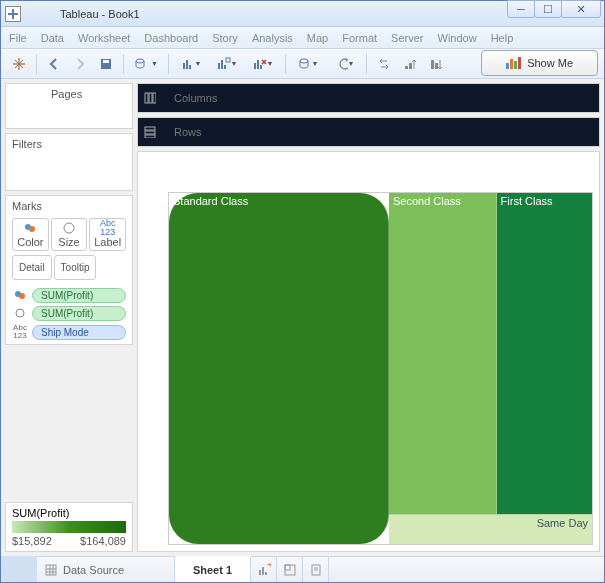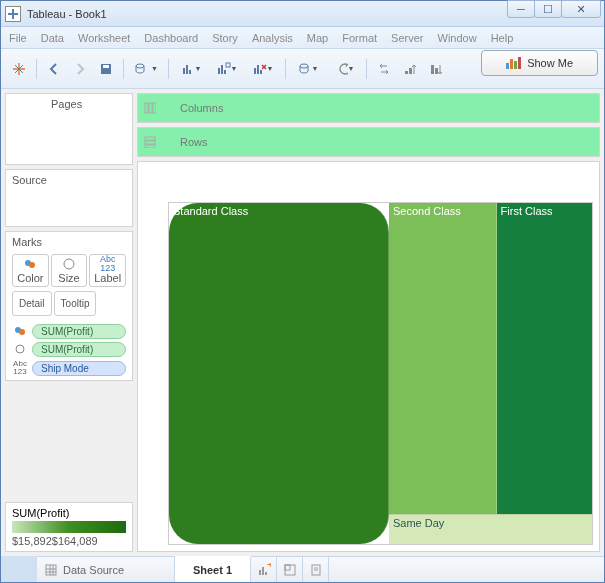--- a/index.html
+++ b/index.html
@@ -7,71 +7,71 @@
   .window { width: 605px; height: 583px; background: linear-gradient(#dce9f7,#cfe0f2); border: 1px solid #5a7fb0; display: flex; flex-direction: column; }
   .titlebar { height: 26px; background: linear-gradient(#e9f1fb,#d5e4f5); display: flex; align-items: center; padding: 0 4px; border-bottom: 1px solid #b8cde6; }
   .titlebar .app-icon { width: 16px; height: 16px; background: #fff; border: 1px solid #888; margin-right: 6px; display:flex;align-items:center;justify-content:center;}
   .titlebar .app-icon svg{width:10px;height:10px;}
   .titlebar .title { color: #333; flex: 1; }
   .winbtns { display: flex; gap: 0; position:absolute; right:3px; top:-1px;}
   .winbtn { width: 28px; height: 18px; background: linear-gradient(#f3f7fd,#d7e5f6); border: 1px solid #9bb6d8; border-radius:0 0 3px 3px; display: flex; align-items: center; justify-content: center; color: #405a7d; font-size: 11px; margin-left:-1px;}
   .winbtn.close{width:40px;}
   .menubar { height: 22px; display: flex; align-items: center; padding: 0 8px; gap: 14px; color: #8a8a8a; border-bottom: 1px solid #c7d7ea; background:linear-gradient(#eef5fd,#e4eef9);}
   .menubar span { cursor: default; }
-  .toolbar { height: 40px; background:linear-gradient(#f4f8fd,#e6eef8); border-bottom: 1px solid #c7d7ea; display: flex; align-items: center; padding: 0 6px; gap: 2px; position:relative;}
+  .toolbar { height: 30px; background:linear-gradient(#f4f8fd,#e6eef8); border-bottom: 1px solid #c7d7ea; display: flex; align-items: center; padding: 0 6px; gap: 2px; position:relative;}
   .tbtn { width: 24px; height: 24px; display: flex; align-items: center; justify-content: center; color: #555; border-radius:2px;}
   .tbtn.dd{width:34px;}
   .tsep { width: 1px; height: 20px; background: #c2d2e5; margin: 0 3px; }
   .showme { position:absolute; right:6px; top:1px; height: 26px; padding: 0 24px; background: linear-gradient(#fdfdfd,#ececec); border: 1px solid #9ab; border-radius:4px; display: flex; align-items: center; gap: 6px; color:#333;}
   .showme-icon{display:flex;gap:1px;align-items:flex-end;height:12px;}
   .showme-icon i{width:3px;display:block;}
   .body { flex: 1; display: flex; background: #f0f0f0; padding: 4px; gap: 4px; overflow:hidden;}
   .leftcol { width: 128px; display: flex; flex-direction: column; gap: 4px; }
   .card { background: #fff; border: 1px solid #d4d4d4; padding: 4px 6px; }
   .card .hdr { color: #555; font-size: 11px; margin-bottom: 2px; }
-  .pages{height:72px;padding-left:45px;}
+  .pages{height:46px;padding-left:45px;}
   .filters{height:58px;}
   .marks{flex:0 0 auto;}
   .marks select{width:100%;border:1px solid #bbb;background:#fff;padding:2px;}
   .markbtns{display:flex;gap:2px;margin-top:6px;}
   .mbtn{flex:1;border:1px solid #ccc;border-radius:3px;background:#fff;text-align:center;padding:2px 0;display:flex;flex-direction:column;align-items:center;gap:1px;color:#555;font-size:10px;}
   .mbtn .ic{height:14px;display:flex;align-items:center;justify-content:center;}
   .markbtns2{display:flex;gap:2px;margin-top:4px;}
   .mbtn2{border:1px solid #ccc;border-radius:3px;background:#fff;text-align:center;padding:6px 6px;color:#555;font-size:10px;}
   .pills{display:flex;flex-direction:column;gap:3px;margin-top:8px;}
   .pillrow{display:flex;align-items:center;gap:4px;}
   .pillrow .pi{width:16px;text-align:center;color:#666;}
   .pill{flex:1;border-radius:9px;padding:1px 8px;font-size:10px;border:1px solid;}
   .pill.green{background:#c6efce;border-color:#8fd19e;color:#2c6e3f;}
   .pill.blue{background:#d3e3fb;border-color:#9bbbe8;color:#2a5599;}
   .legend{background:#fff;border:1px solid #d4d4d4;padding:4px 6px;}
   .legend .grad{height:12px;background:linear-gradient(to right,#c9e7b8,#3e8e1f,#1d6b0f);margin:2px 0;}
-  .legend .lr{display:flex;color:#555;font-size:10px;}
+  .legend .lr{display:flex;justify-content:space-between;color:#555;font-size:10px;}
   .rightcol{flex:1;display:flex;flex-direction:column;gap:4px;}
-  .shelf{background:#86efac;border:1px solid #d4d4d4;height:24px;display:flex;align-items:center;padding:14px 6px;gap:24px;color:#777;}
+  .shelf{background:#0f172a;border:1px solid #d4d4d4;height:24px;display:flex;align-items:center;padding:14px 6px;gap:18px;color:#777;}
   .shelf .sic{display:flex;align-items:center;}
   .viz{flex:1;background:#fff;border:1px solid #d4d4d4;position:relative;overflow:hidden;}
   .vizinner{position:absolute;left:30px;top:40px;right:6px;bottom:6px;border:1px solid #ccc;display:flex;}
   .cell{position:relative;color:#fff;font-size:10px;padding:2px 4px;border-right:1px solid rgba(255,255,255,0.25);}
   .cell.dark{color:#fff;}
-  .cell.light{color:#355;}
+  .cell.light{color:#355;text-align:right;}
   .r2{display:flex;flex-direction:column;}
   .statusbar{height:26px;background:linear-gradient(#f7f9fc,#e9eef5);border-top:1px solid #c7d7ea;display:flex;align-items:stretch;margin-left:36px;}
   .ds{width:138px;border-right:1px solid #c7d7ea;display:flex;align-items:center;padding:0 8px;color:#666;gap:6px;}
   .sheet-tab{width:76px;border-right:1px solid #c7d7ea;display:flex;align-items:center;justify-content:center;background:#fff;color:#333;font-weight:bold;border-top:2px solid #fff;margin-top:-1px;}
   .tabicn{width:26px;display:flex;align-items:center;justify-content:center;color:#888;border-right:1px solid #c7d7ea;}
   .abc{color:#3a77c2;font-size:9px;line-height:1;}
   select{font-size:11px;}
 </style>
 </head>
 <body>
 
 <div class="window">
 
-  <div class="titlebar" style="position:relative;">
+  <div class="titlebar" style="position:relative;gap:33px;">
     <div class="app-icon">
         <svg viewBox="0 0 10 10">
           <rect x="4" y="0" width="2" height="10" fill="#5a7fb0"></rect>
           <rect x="0" y="4" width="10" height="2" fill="#5a7fb0"></rect>
         </svg>
       </div>
     <div class="title">Tableau - Book1</div>
     <div class="winbtns">
       <div class="winbtn">─</div>
       <div class="winbtn">☐</div>
@@ -201,21 +201,21 @@
       <span>Show Me</span>
     </div>
   </div>
 
   <div class="body">
     <div class="leftcol">
       <div class="card pages">
         <div class="hdr">Pages</div>
       </div>
       <div class="card filters">
-        <div class="hdr">Source</div>
+        <div class="hdr">Filters</div>
       </div>
       <div class="card marks">
         <div class="hdr">Marks</div>
         <div class="markbtns">
           <div class="mbtn">
               <div class="ic">
                 <svg width="12" height="12">
                   <circle cx="4" cy="5" r="3" fill="#4e9acf"></circle>
                   <circle cx="8" cy="7" r="3" fill="#e8762c"></circle>
                 </svg>

